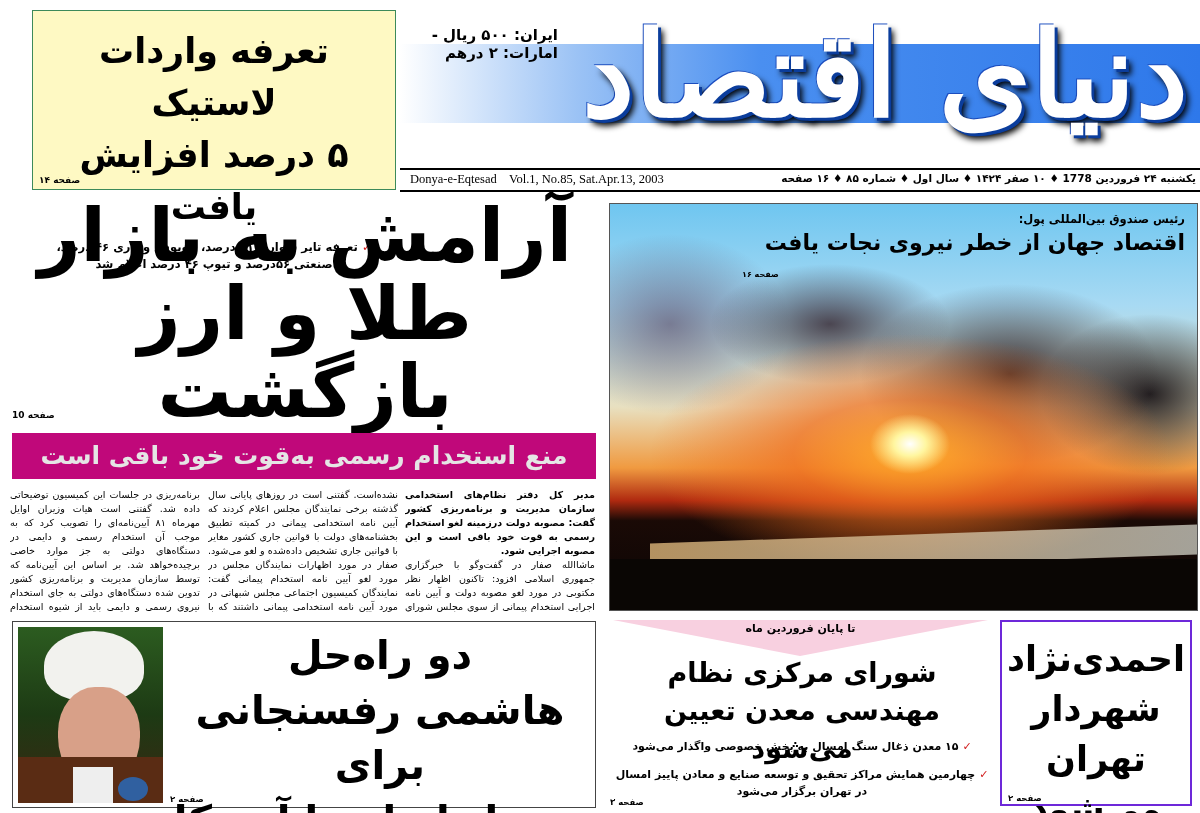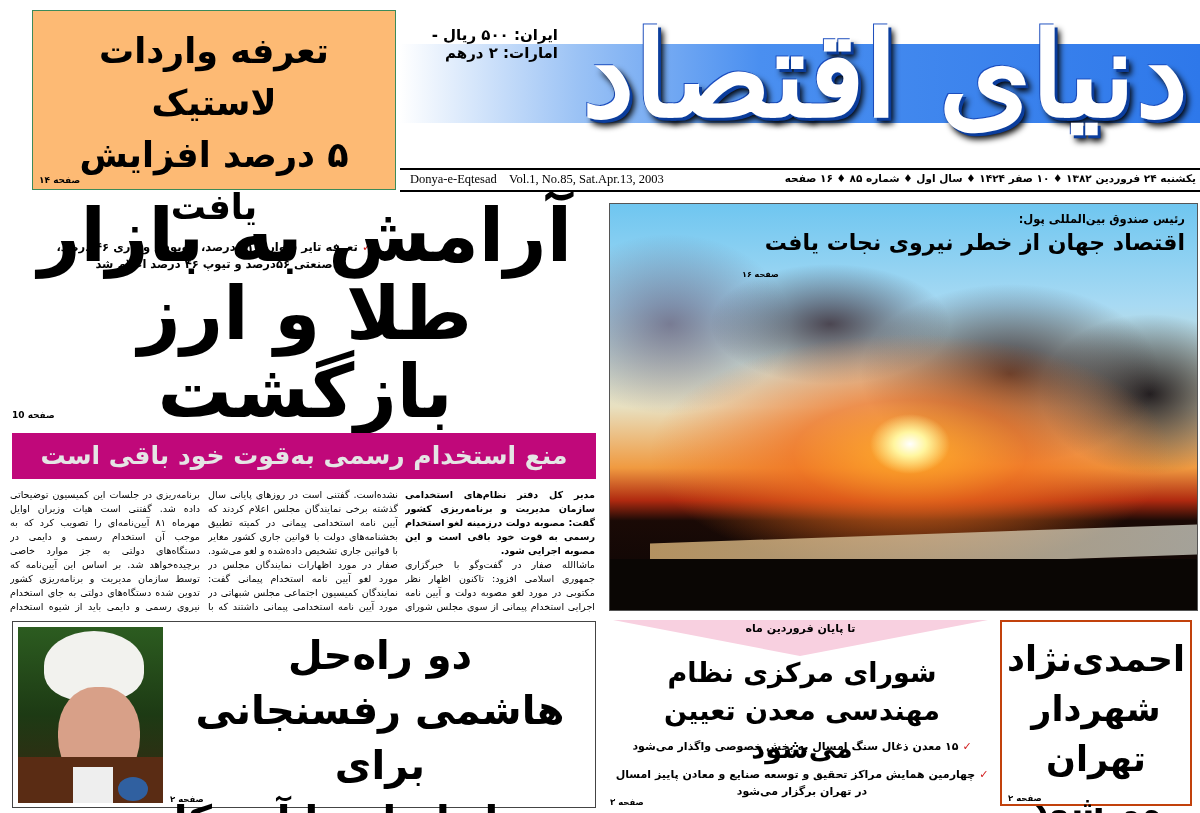--- a/index.html
+++ b/index.html
@@ -2,21 +2,21 @@
 <html><head>
 <meta charset="utf-8">
 <style>
   * { box-sizing: border-box; margin: 0; padding: 0; }
   html, body { width: 1200px; height: 813px; background: #fff; overflow: hidden; }
   body { position: relative; font-family: "DejaVu Sans", sans-serif; color: #000; }
   .abs { position: absolute; }
   .rtl { direction: rtl; unicode-bidi: plaintext; }
 
   
-  #promo { left: 32px; top: 10px; width: 364px; height: 180px; background: #fdba74; border: 1.5px solid #3d8a5a; }
+  #promo { left: 32px; top: 10px; width: 364px; height: 180px; background: #fef9c3; border: 1.5px solid #3d8a5a; }
   #promo .h { font-weight: bold; font-size: 35px; line-height: 52px; text-align: center; letter-spacing: -1px; }
   #promo .h1 { margin-top: 14px; }
   #promo .bullet { font-weight: bold; font-size: 11.5px; line-height: 17px; text-align: center; margin-top: 6px; padding: 0 10px; }
   #promo .check { color: #d01818; }
   #promo .page { position: absolute; left: 6px; bottom: 4px; font-size: 9px; font-weight: bold; }
 
   
   #price { left: 408px; top: 26px; width: 150px; font-size: 15px; font-weight: bold; text-align: right; }
   #band { left: 400px; top: 44px; width: 800px; height: 79px;
           background: linear-gradient(to right, #ffffff 0%, #9cc3f5 22%, #4a8ff0 45%, #2e78ea 100%); }
@@ -65,21 +65,21 @@
   #chevron { left: 613px; top: 620px; width: 375px; height: 36px; }
   #chevron-label { left: 613px; top: 622px; width: 375px; text-align: center; font-size: 11px; font-weight: bold; }
   #mid-head { left: 610px; top: 654px; width: 384px; text-align: center; font-size: 27px; line-height: 38px; font-weight: bold; }
   .mid-bullet { font-size: 11px; font-weight: bold; line-height: 17px; text-align: center; }
   .mid-bullet .check { color: #d01818; }
   #mid-b1 { left: 612px; top: 738px; width: 380px; }
   #mid-b2 { left: 612px; top: 766px; width: 380px; }
   #mid-page { left: 610px; top: 797px; font-size: 8.5px; font-weight: bold; }
 
   
-  #right-box { left: 1000px; top: 620px; width: 192px; height: 186px; border: 2px solid #c2410c; }
+  #right-box { left: 1000px; top: 620px; width: 192px; height: 186px; border: 2px solid #6d28d9; }
   #right-box .h { font-size: 35px; line-height: 50px; font-weight: bold; text-align: center; margin-top: 12px; }
   #right-page { left: 1008px; top: 793px; font-size: 8.5px; font-weight: bold; }
 
   
   #raf-box { left: 12px; top: 621px; width: 584px; height: 187px; border: 1.5px solid #444; }
   #raf-photo { left: 18px; top: 627px; width: 145px; height: 176px; overflow: hidden;
       background: linear-gradient(to bottom, #2c5c20 0%, #1d3a14 50%, #3b2612 100%); }
   #raf-photo .turban { position: absolute; left: 26px; top: 4px; width: 100px; height: 70px; border-radius: 50% 50% 40% 40%; background: #f2f2ee; }
   #raf-photo .face { position: absolute; left: 40px; top: 60px; width: 82px; height: 100px; border-radius: 45% 45% 50% 50%; background: #d8a088; }
   #raf-photo .robe { position: absolute; left: 0; top: 130px; width: 145px; height: 50px; background: #5a2c14; }
@@ -101,21 +101,21 @@
   <div class="page">صفحه ۱۴</div>
 </div>
 
 <div id="band" class="abs"></div>
 <div id="price" class="abs rtl">ایران: ۵۰۰ ریال - امارات: ۲ درهم</div>
 <div id="logo" class="abs">
   <span class="logo-text rtl">دنیای اقتصاد</span>
 </div>
 <div id="rule1" class="abs"></div>
 <div id="dateline-en" class="abs" style="white-space:pre">Donya-e-Eqtesad    Vol.1, No.85, Sat.Apr.13, 2003</div>
-<div id="dateline-fa" class="abs rtl">یکشنبه ۲۴ فروردین ۱۳۸۲ ♦ ۱۰ صفر ۱۴۲۴ ♦ سال اول ♦ شماره ۸۵ ♦ ۱۶ صفحه</div>
+<div id="dateline-fa" class="abs rtl">یکشنبه ۲۴ فروردین 1778 ♦ ۱۰ صفر ۱۴۲۴ ♦ سال اول ♦ شماره ۸۵ ♦ ۱۶ صفحه</div>
 <div id="rule2" class="abs"></div>
 
 <div id="main-head" class="abs rtl">
   <div>آرامش به بازار</div>
   <div>طلا و ارز بازگشت</div>
 </div>
 <div id="main-page" class="abs rtl">صفحه 10</div>
 
 <div id="magenta" class="abs rtl">منع استخدام رسمی به‌قوت خود باقی است</div>
 

